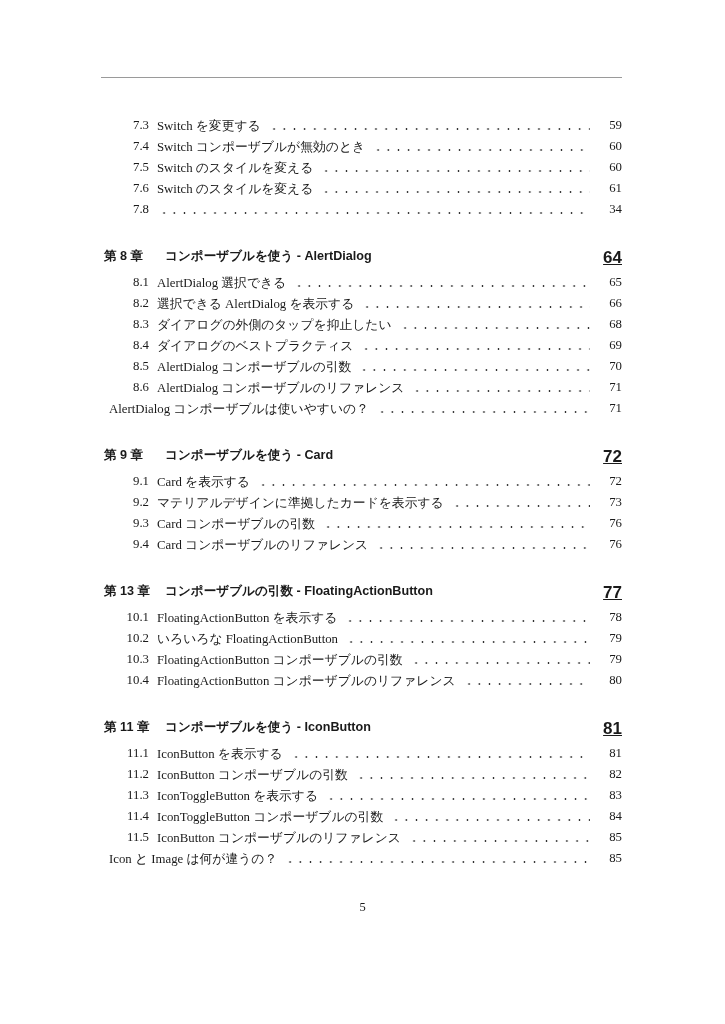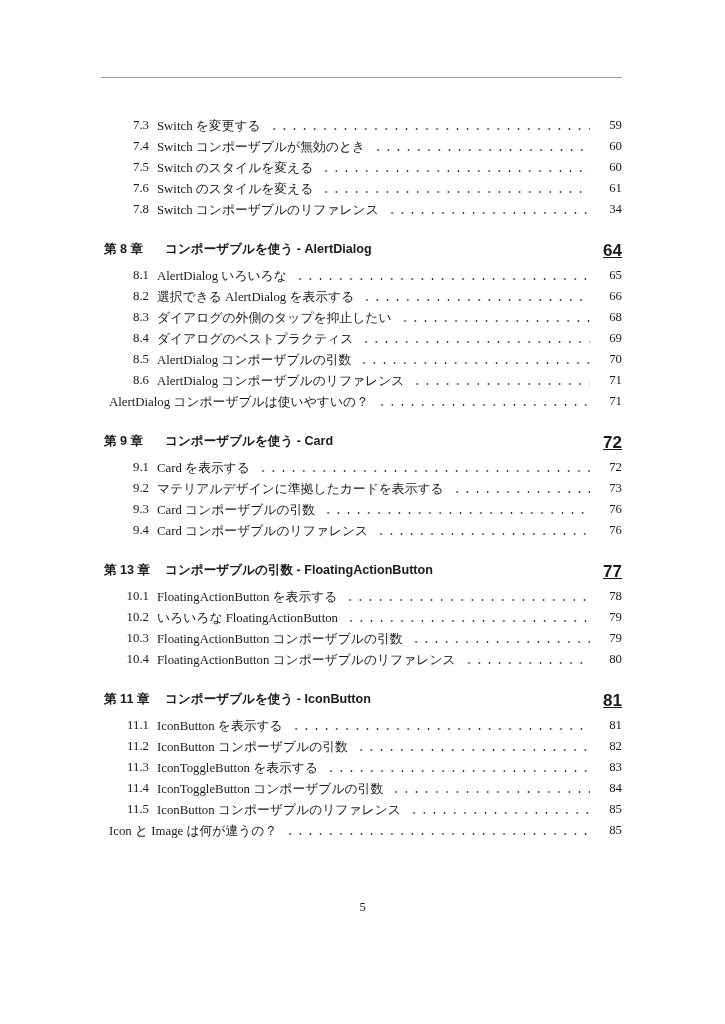--- a/index.html
+++ b/index.html
@@ -83,21 +83,21 @@
     text-align: right;
     white-space: nowrap;
   }
 
   
   .row.chapter {
     font-family: "Liberation Sans", "DejaVu Sans", sans-serif;
     font-weight: bold;
     font-size: 12.6px;
     height: 23px;
-    margin-top: 18px;
+    margin-top: 25px;
     margin-bottom: 4px;
   }
   .row.chapter .num {
     width: 64px;
     text-align: left;
     padding-right: 0;
     padding-left: 3px;
   }
   .row.chapter .leader {
     background-image: none;
@@ -154,33 +154,32 @@
         <span class="pageno">60</span>
       </div>
       <div class="row section">
         <span class="num">7.6</span>
         <span class="title">Switch のスタイルを変える</span>
         <span class="leader"></span>
         <span class="pageno">61</span>
       </div>
       <div class="row section">
         <span class="num">7.8</span>
-        <span class="title">Switch コンポーザブルのリファレンス</span>
         <span class="leader"></span>
         <span class="pageno">34</span>
       </div>
       <div class="row chapter">
         <span class="num">第 8 章</span>
         <span class="title">コンポーザブルを使う - AlertDialog</span>
         <span class="leader"></span>
         <span class="pageno">64</span>
       </div>
       <div class="row section">
         <span class="num">8.1</span>
-        <span class="title">AlertDialog いろいろな</span>
+        <span class="title">AlertDialog 選択できる</span>
         <span class="leader"></span>
         <span class="pageno">65</span>
       </div>
       <div class="row section">
         <span class="num">8.2</span>
         <span class="title">選択できる AlertDialog を表示する</span>
         <span class="leader"></span>
         <span class="pageno">66</span>
       </div>
       <div class="row section">

